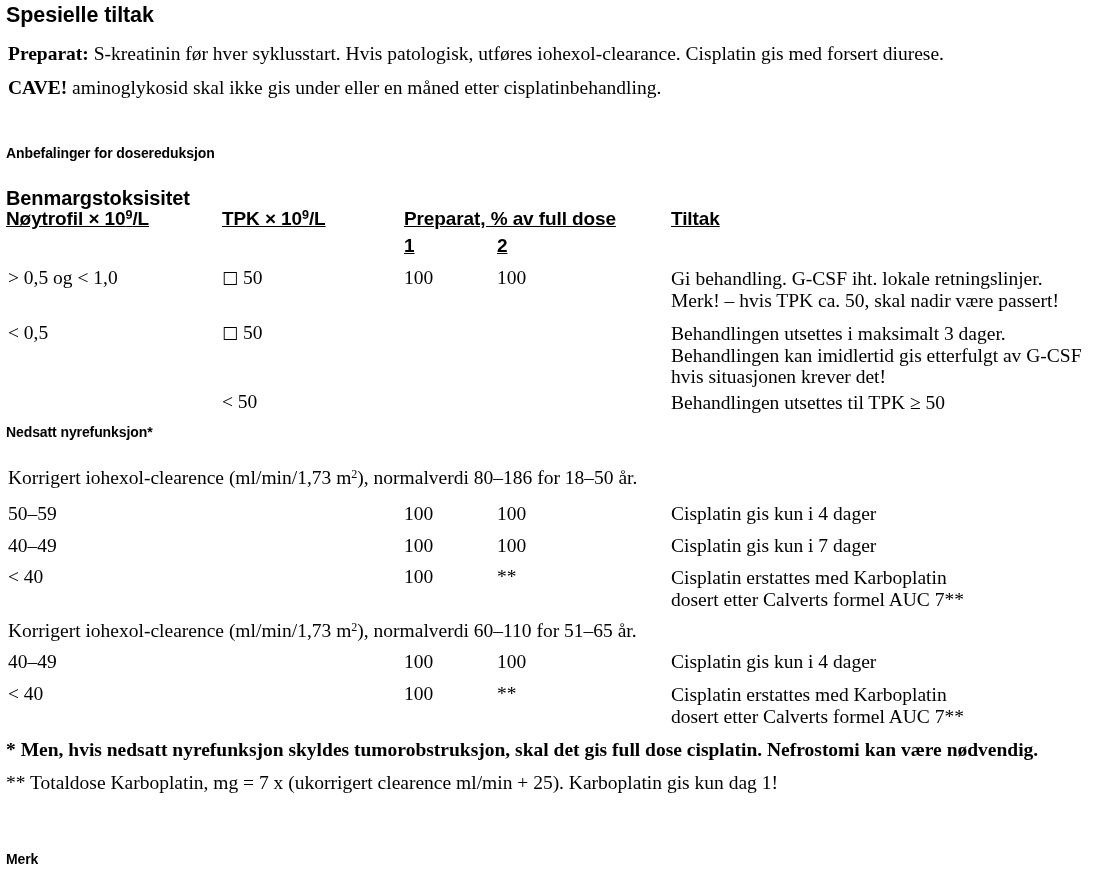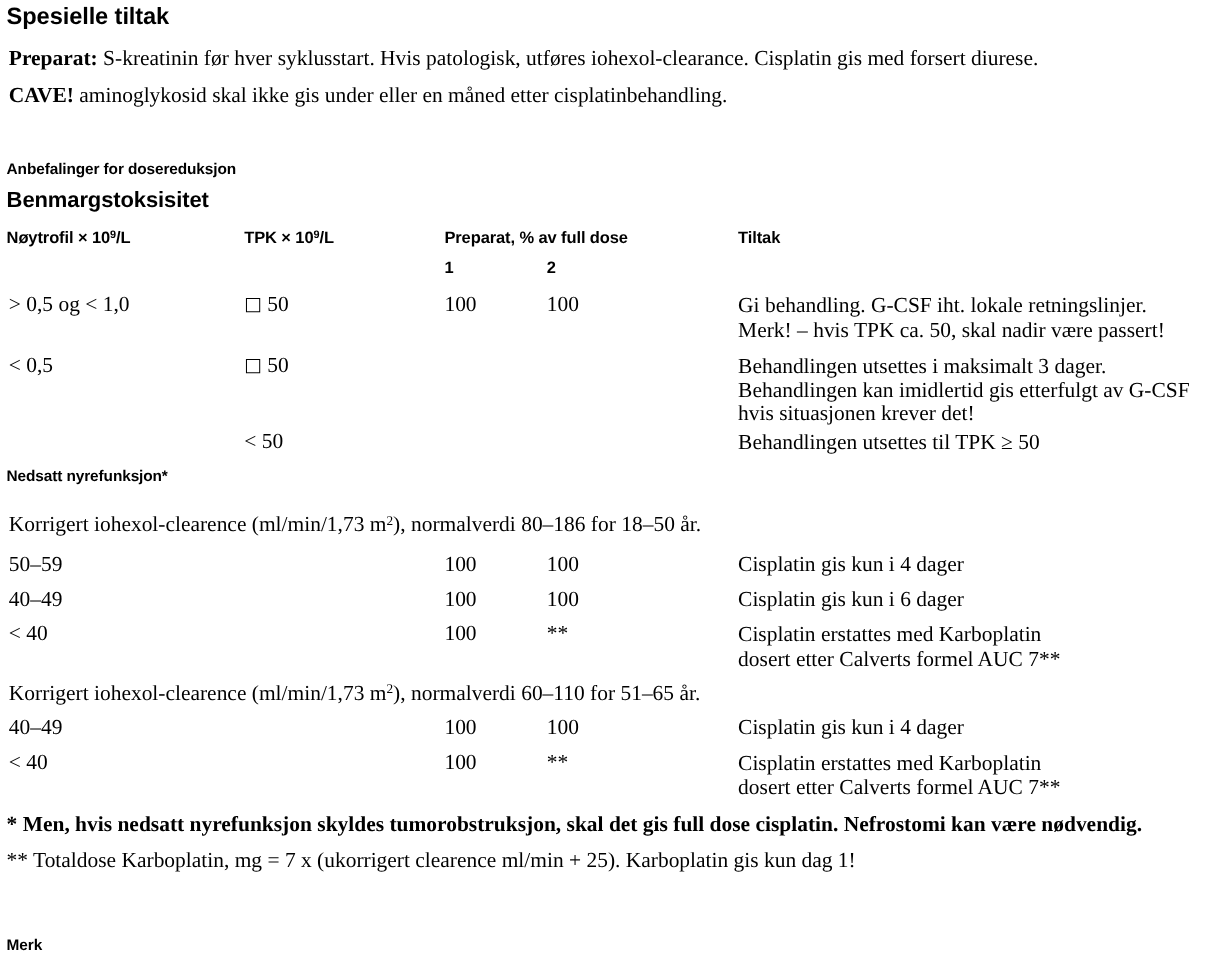--- a/index.html
+++ b/index.html
@@ -34,21 +34,21 @@
 
   
   .h-sans {
     font-family: "Liberation Sans", "DejaVu Sans", sans-serif;
     font-weight: bold;
     letter-spacing: -0.1px;
   }
   .h1 { font-size: 21.5px; }
   .h2 { font-size: 14px; }
   .h3 { font-size: 20px; }
-  .colhead { font-size: 15px; }
+  .colhead { font-size: 19px; text-decoration: underline; }
 
   
   .body-serif {
     font-family: "Liberation Serif", "DejaVu Serif", serif;
     font-size: 19.5px;
     font-weight: normal;
   }
   .b { font-weight: bold; }
 
   .multiline {
@@ -81,21 +81,21 @@
   <div class="tx body-serif" style="left:8px; top:44px;">
     <span class="b">Preparat:</span><span> S-kreatinin før hver syklusstart. Hvis patologisk, utføres iohexol-clearance. Cisplatin gis med forsert diurese.</span>
   </div>
 
   <div class="tx body-serif" style="left:8px; top:78px;">
     <span class="b">CAVE!</span><span> aminoglykosid skal ikke gis under eller en måned etter cisplatinbehandling.</span>
   </div>
 
   <div class="tx h-sans h2" style="left:6px; top:146px;">Anbefalinger for dosereduksjon</div>
 
-  <div class="tx h-sans h3" style="left:6px; top:172px;text-align:center;">Benmargstoksisitet</div>
+  <div class="tx h-sans h3" style="left:6px; top:188px;text-align:center;">Benmargstoksisitet</div>
 
   <div class="tx h-sans colhead sup-sans" style="left:6px; top:209px;">
     <span>Nøytrofil × 10</span><sup>9</sup><span>/L</span>
   </div>
 
   <div class="tx h-sans colhead sup-sans" style="left:222px; top:209px;">
     <span>TPK × 10</span><sup>9</sup><span>/L</span>
   </div>
 
   <div class="tx h-sans colhead" style="left:404px; top:209px;">Preparat, % av full dose</div>
@@ -139,21 +139,21 @@
   </div>
 
   <div class="tx body-serif" style="left:8px; top:504px;">50–59</div>
   <div class="tx body-serif" style="left:404px; top:504px;">100</div>
   <div class="tx body-serif" style="left:497px; top:504px;">100</div>
   <div class="tx body-serif" style="left:671px; top:504px;">Cisplatin gis kun i 4 dager</div>
 
   <div class="tx body-serif" style="left:8px; top:536px;">40–49</div>
   <div class="tx body-serif" style="left:404px; top:536px;">100</div>
   <div class="tx body-serif" style="left:497px; top:536px;">100</div>
-  <div class="tx body-serif" style="left:671px; top:536px;">Cisplatin gis kun i 6 dager</div>
+  <div class="tx body-serif" style="left:671px; top:536px;">Cisplatin gis kun i 7 dager</div>
 
   <div class="tx body-serif" style="left:8px; top:567px;">&lt; 40</div>
   <div class="tx body-serif" style="left:404px; top:567px;">100</div>
   <div class="tx body-serif" style="left:497px; top:567px;">**</div>
   <div class="tx body-serif multiline" style="left:671px; top:567px;">Cisplatin erstattes med Karboplatin
 dosert etter Calverts formel AUC 7**</div>
 
   <div class="tx body-serif" style="left:8px; top:621px;">
     <span>Korrigert iohexol-clearence (ml/min/1,73 m</span><sup>2</sup><span>), normalverdi 60–110 for 51–65 år.</span>
   </div>

